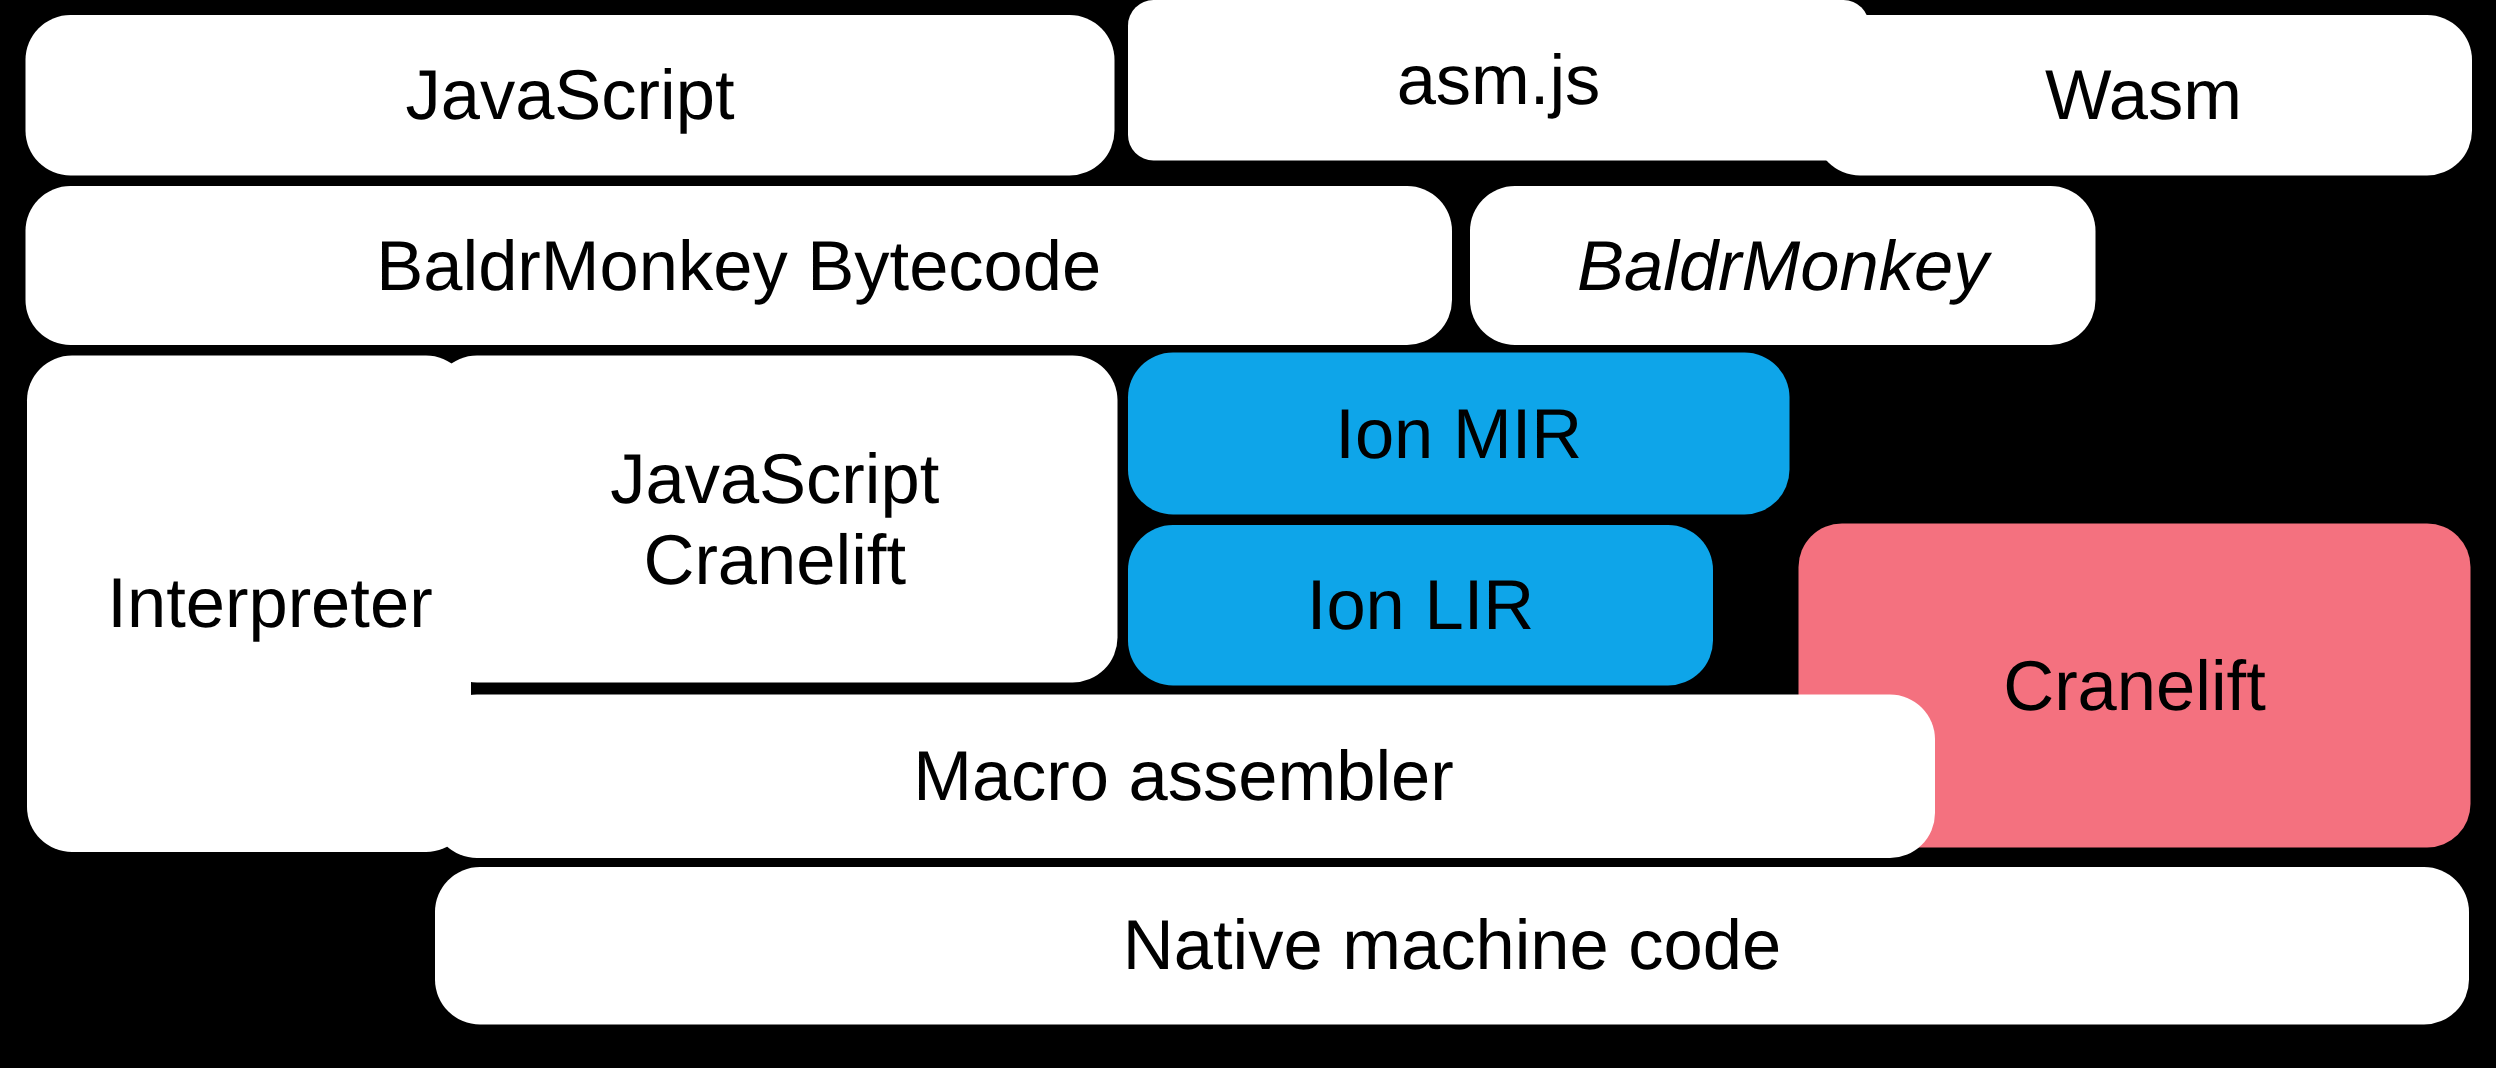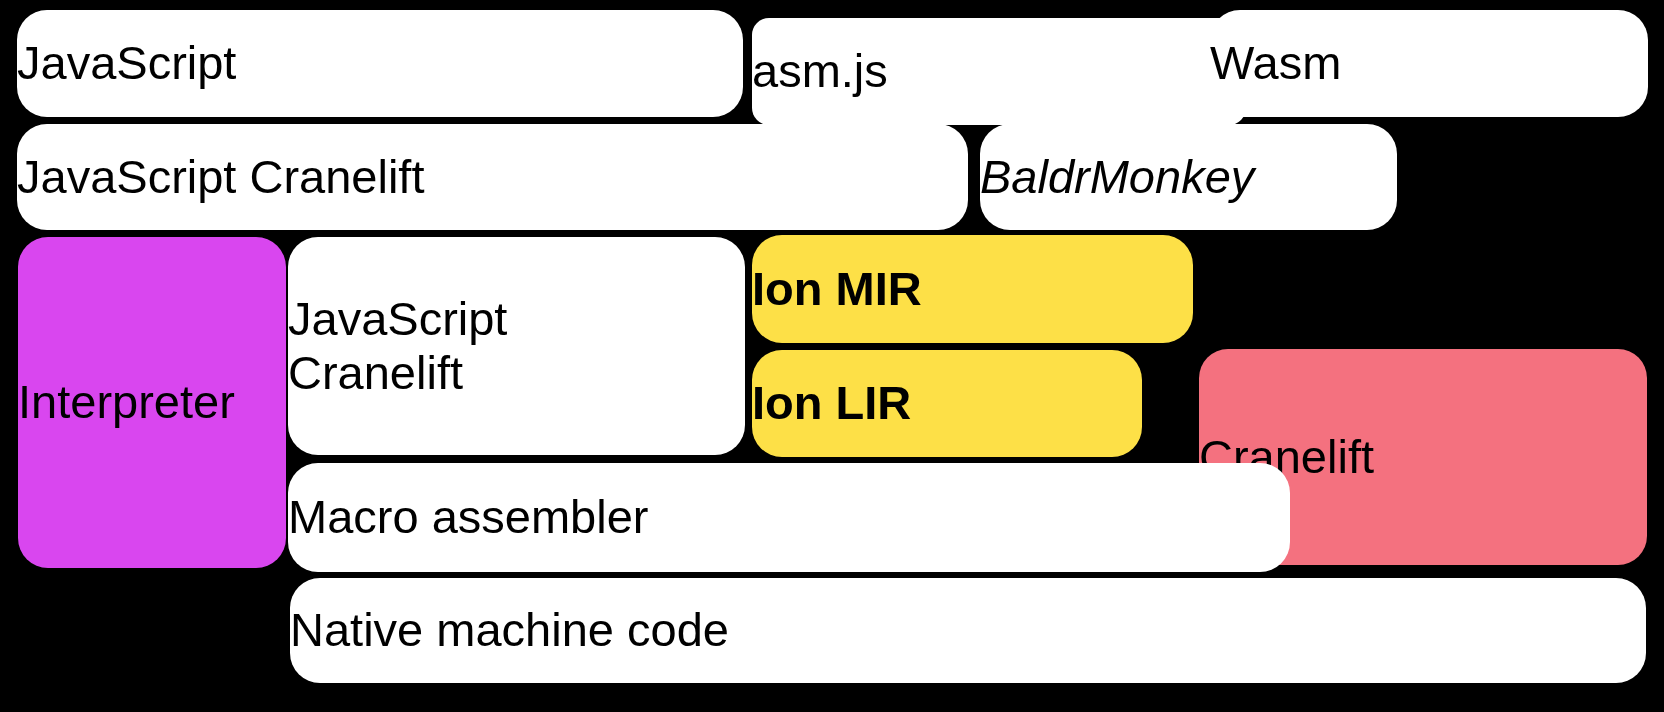--- a/index.html
+++ b/index.html
@@ -12,37 +12,37 @@
     width: 1664px;
     height: 712px;
     background: #000000;
     overflow: hidden;
     font-family: "Liberation Sans", "DejaVu Sans", sans-serif;
   }
   .box {
     position: absolute;
     display: flex;
     flex-direction: column;
-    align-items: flex-start;
+    align-items: center;
     justify-content: center;
     background: #ffffff;
     border-radius: 30px;
     color: #000000;
     font-size: 47px;
     line-height: 1.15;
     text-align: center;
     white-space: nowrap;
   }
-  .gray  { background: #d946ef; }
-  .green { background: #fde047; font-weight: bold; }
+  .gray  { background: #ffffff; padding-left: 28px; }
+  .green { background: #0ea5e9; }
   .pink  { background: #f4717f; }
 
   
   #b-javascript { left: 17px;   top: 10px;  width: 726px;  height: 107px; }
-  #b-asmjs      { left: 752px;  top: 18px;  width: 494px;  height: 107px; border-radius: 17px; }
+  #b-asmjs      { left: 752px;  top: 0;  width: 494px;  height: 107px; border-radius: 17px; }
   #b-wasm       { left: 1210px; top: 10px;  width: 438px;  height: 107px; }
   
   #b-bytecode   { left: 17px;   top: 124px; width: 951px;  height: 106px; }
   #b-baldr      { left: 980px;  top: 124px; width: 417px;  height: 106px; font-style: italic; }
   
   #b-interp     { left: 18px;   top: 237px; width: 268px;  height: 331px; }
   #b-baseline   { left: 288px;  top: 237px; width: 457px;  height: 218px; }
   #b-ionmir     { left: 752px;  top: 235px; width: 441px;  height: 108px; }
   #b-ionlir     { left: 752px;  top: 350px; width: 390px;  height: 107px; }
   #b-cranelift  { left: 1199px; top: 349px; width: 448px;  height: 216px; border-radius: 29px; }
@@ -62,21 +62,21 @@
 
   <div class="box" id="b-asmjs">
     <span>asm.js</span>
   </div>
 
   <div class="box" id="b-wasm">
     <span>Wasm</span>
   </div>
 
   <div class="box" id="b-bytecode">
-    <span>JavaScript Cranelift</span>
+    <span>BaldrMonkey Bytecode</span>
   </div>
 
   <div class="box" id="b-baldr">
     <span>BaldrMonkey</span>
   </div>
 
   <div class="box gray" id="b-interp">
     <span>Interpreter</span>
   </div>
 

